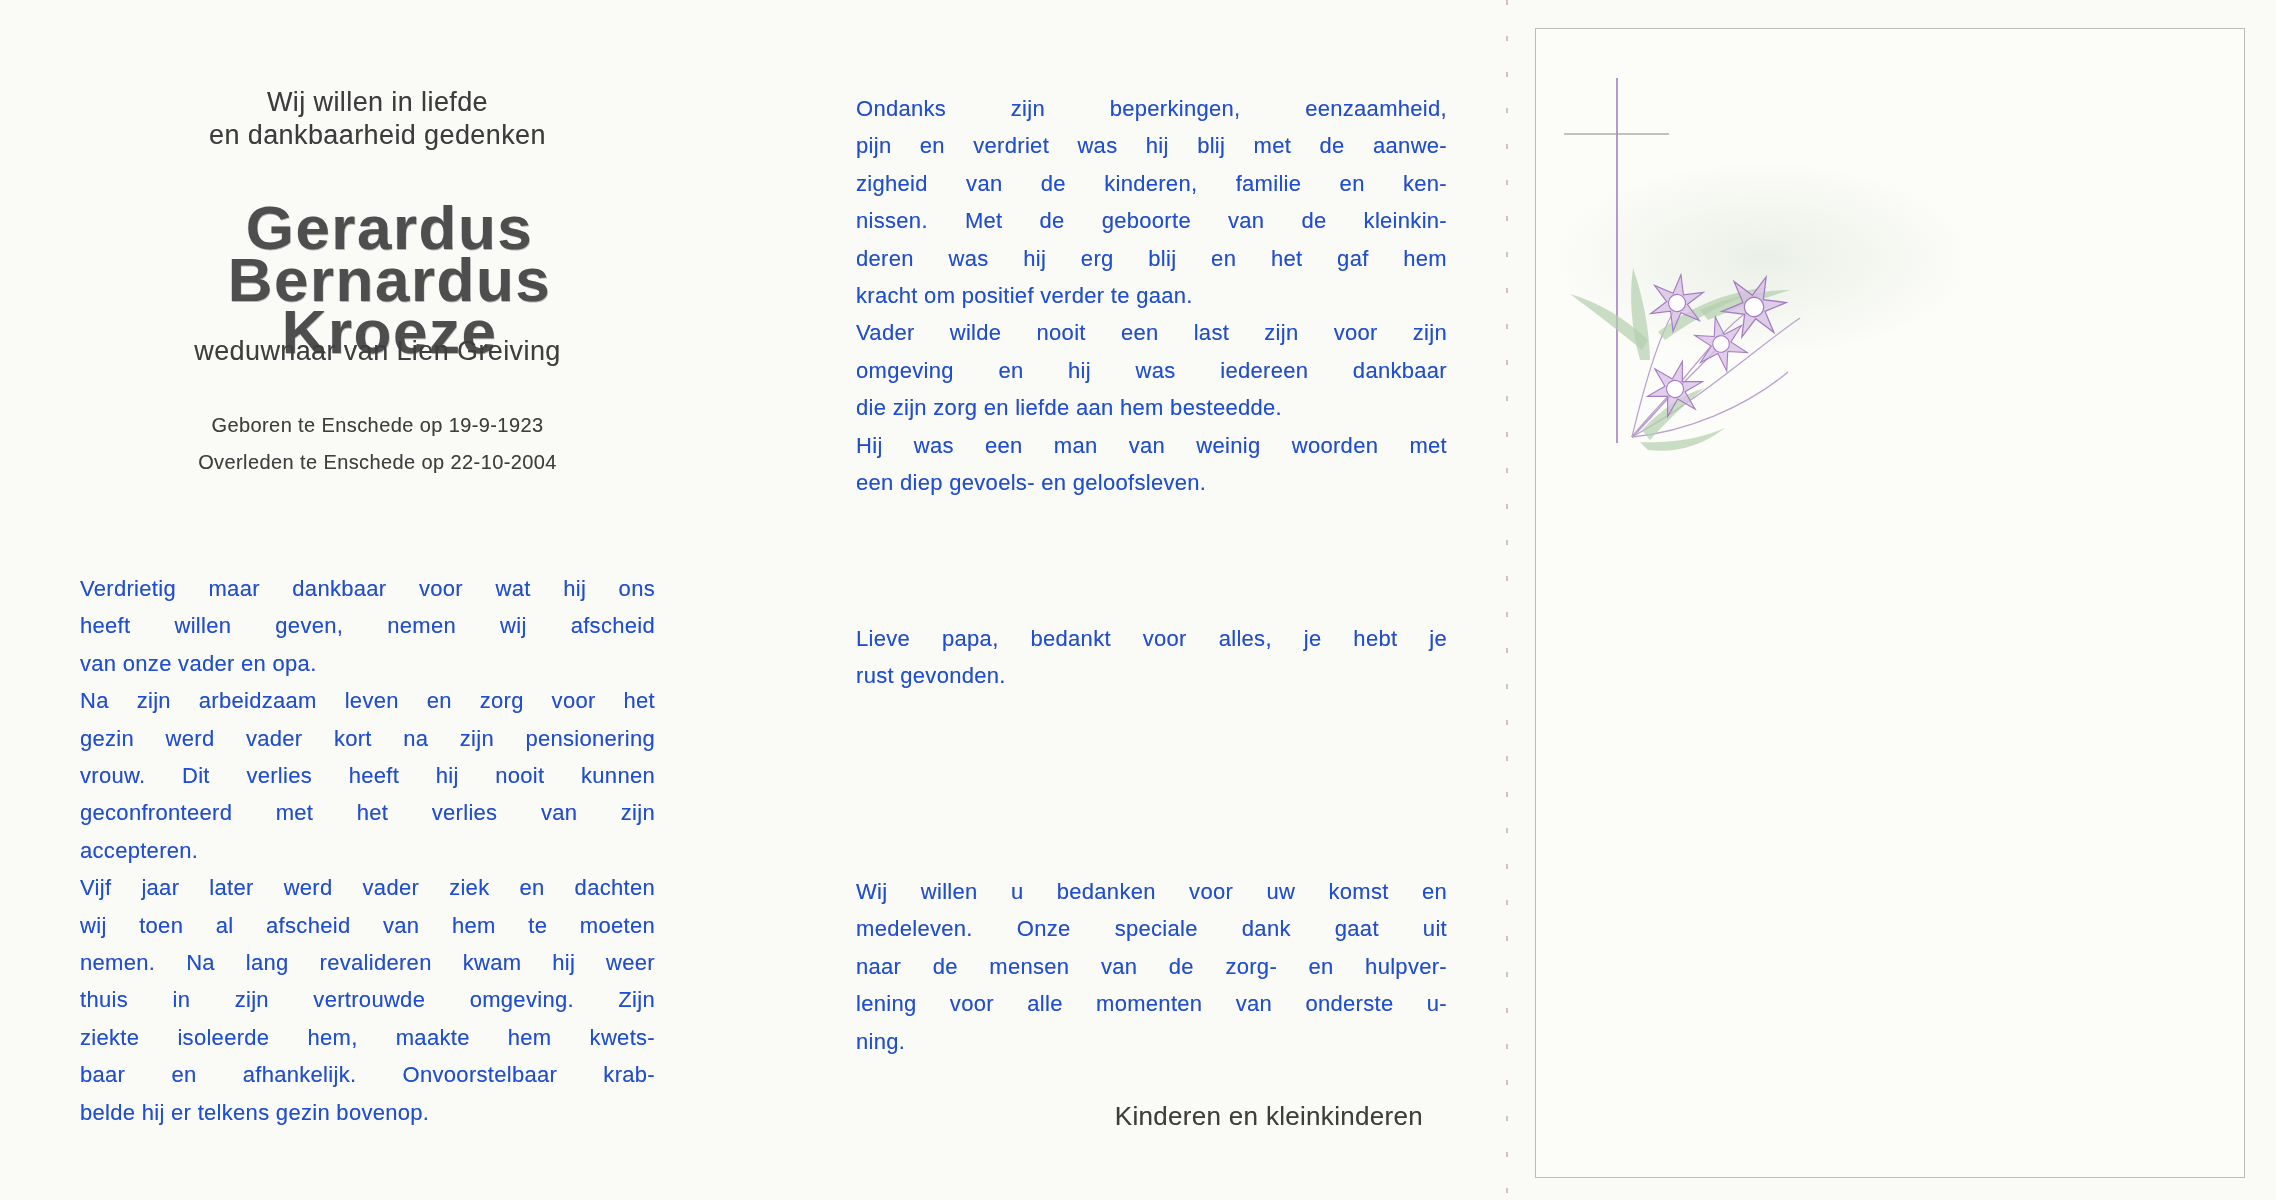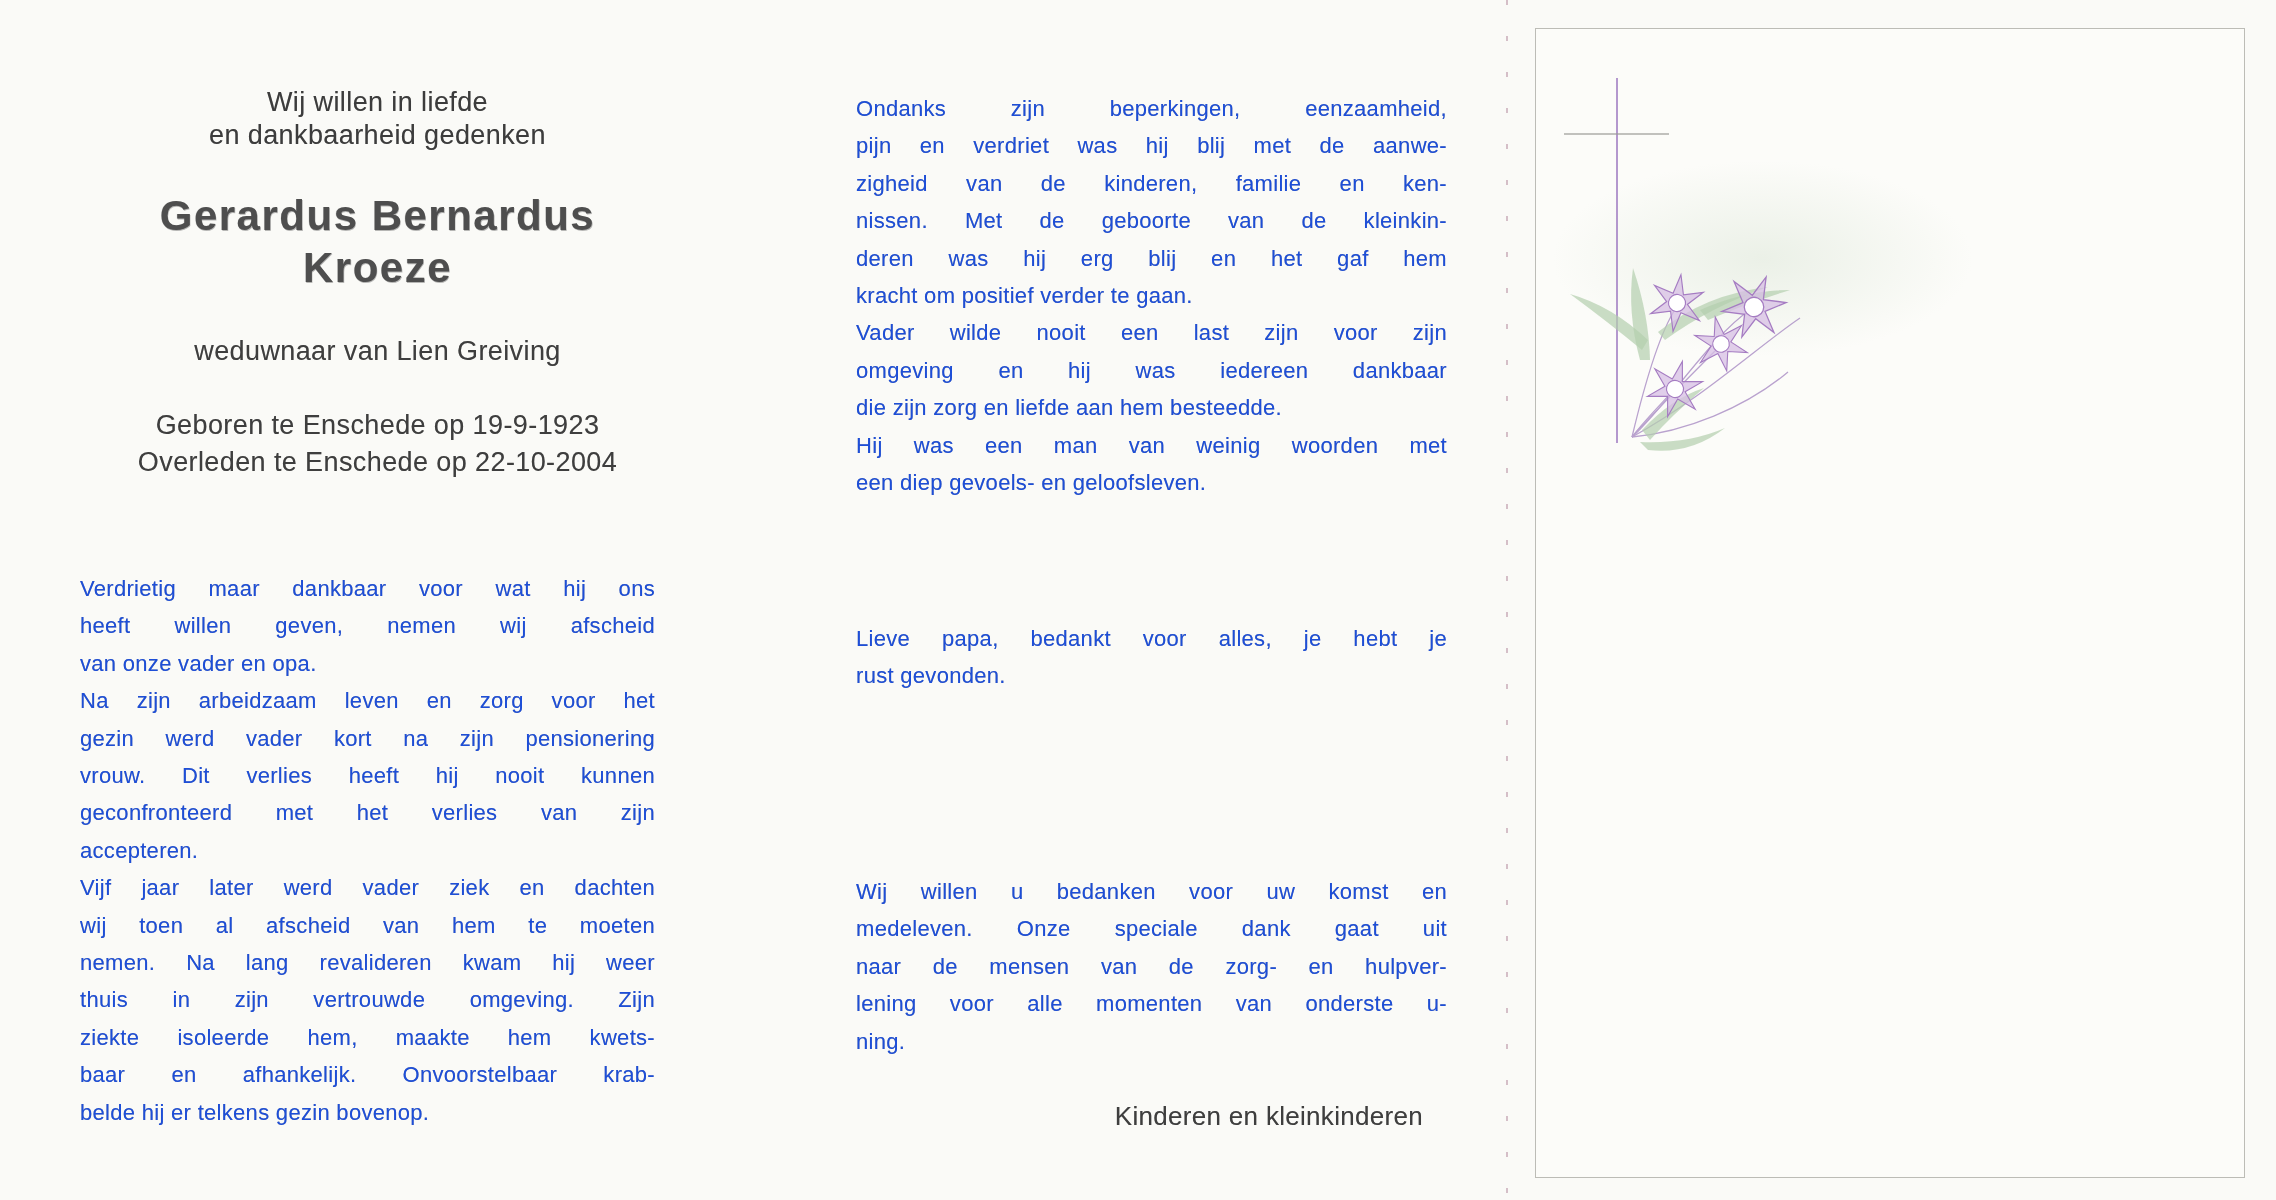--- a/index.html
+++ b/index.html
@@ -20,35 +20,35 @@
 
   
   .intro{
     left:90px;top:86px;width:575px;
     font-size:27px;line-height:33px;
     letter-spacing:.4px;
     color:#3c3c3c;
     text-shadow:0 0 .5px rgba(60,60,60,.35);
   }
   .name{
-    left:90px;top:190px;width:575px;margin:0;
-    font-size:42px;line-height:52px;font-weight:bold;
+    left:90px;top:190px;width:575px;margin:12px;
+    font-size:62px;line-height:52px;font-weight:bold;
     letter-spacing:1.5px;
     color:#4e4e4e;
     text-shadow:.6px .6px 0 rgba(125,125,125,.55), -.4px -.4px 0 rgba(170,170,170,.4);
   }
   .relation{
     left:90px;top:334px;width:575px;
     font-size:27px;line-height:34px;
     letter-spacing:.4px;text-align:center;
     text-shadow:0 0 .5px rgba(60,60,60,.35);
   }
   .dates{
     left:90px;top:407px;width:575px;
-    font-size:27px;line-height:37px;
+    font-size:20px;line-height:37px;
     letter-spacing:.4px;
     text-shadow:0 0 .5px rgba(60,60,60,.35);
   }
   .body-text{
     font-size:22px;line-height:37.4px;
     letter-spacing:.3px;
     color:#1d4ed8;
     text-shadow:0 0 .5px rgba(62,62,62,.4);
   }
   .left-body{left:80px;top:570px;width:575px;}

